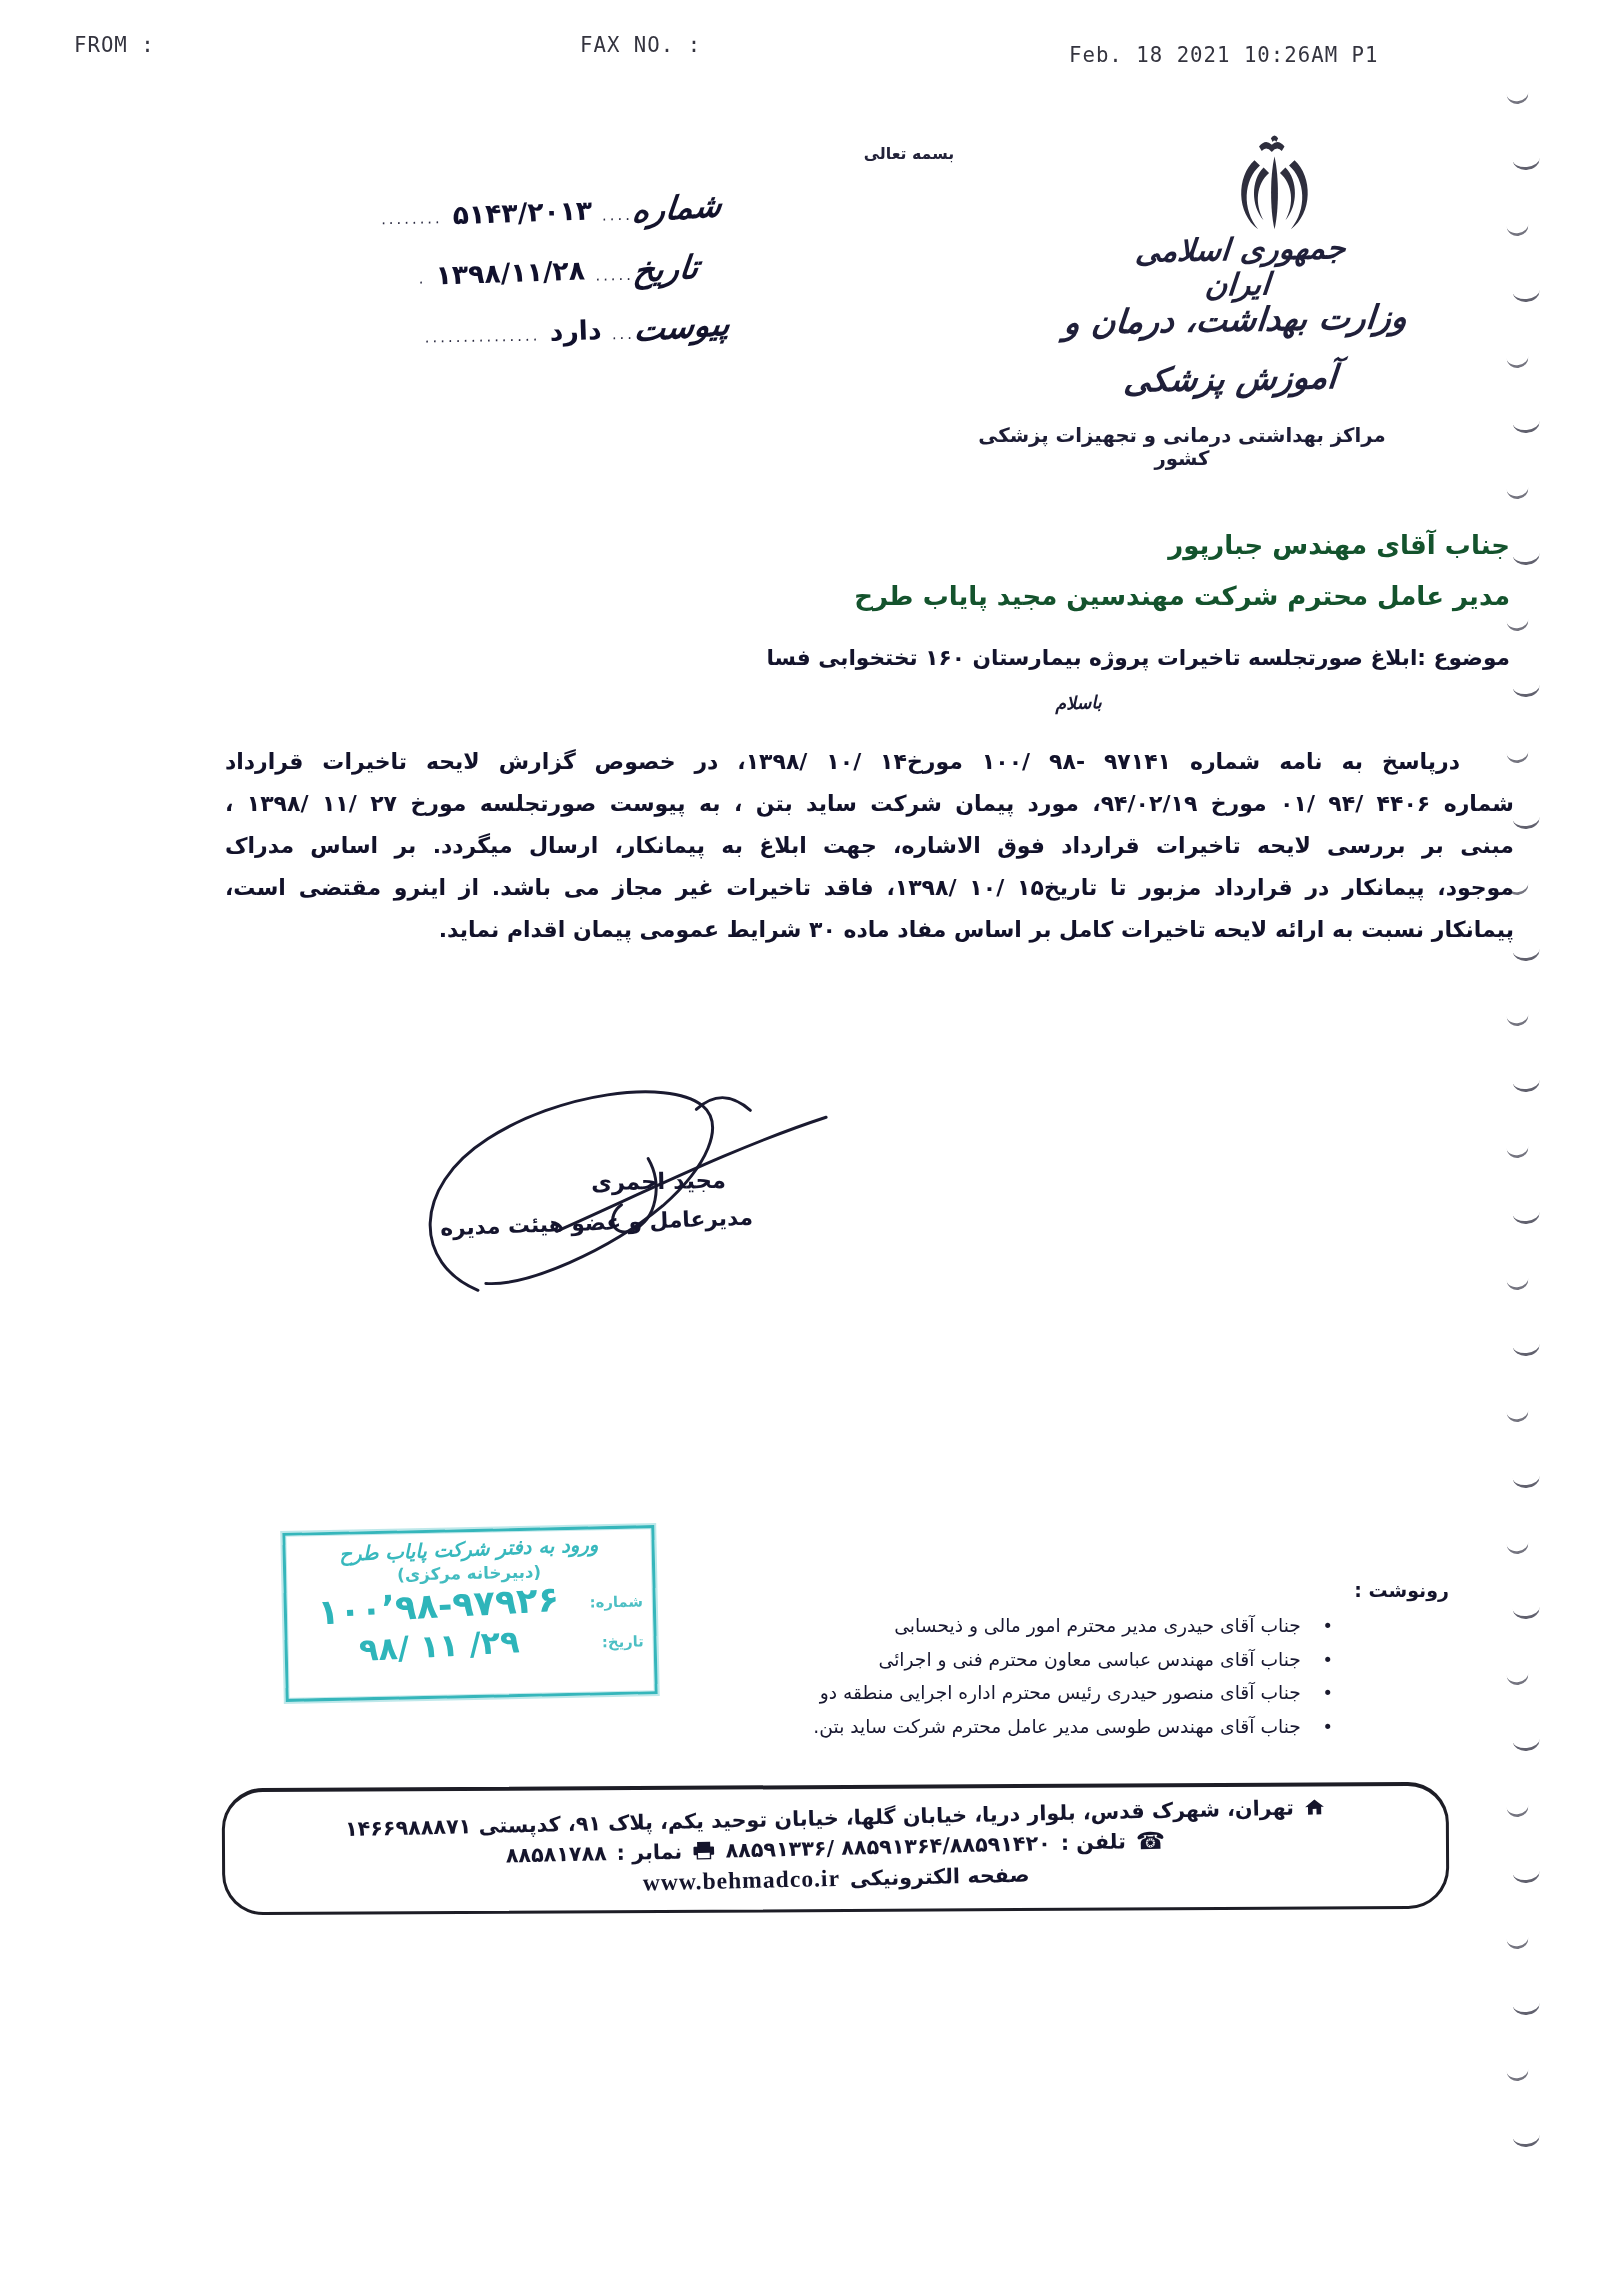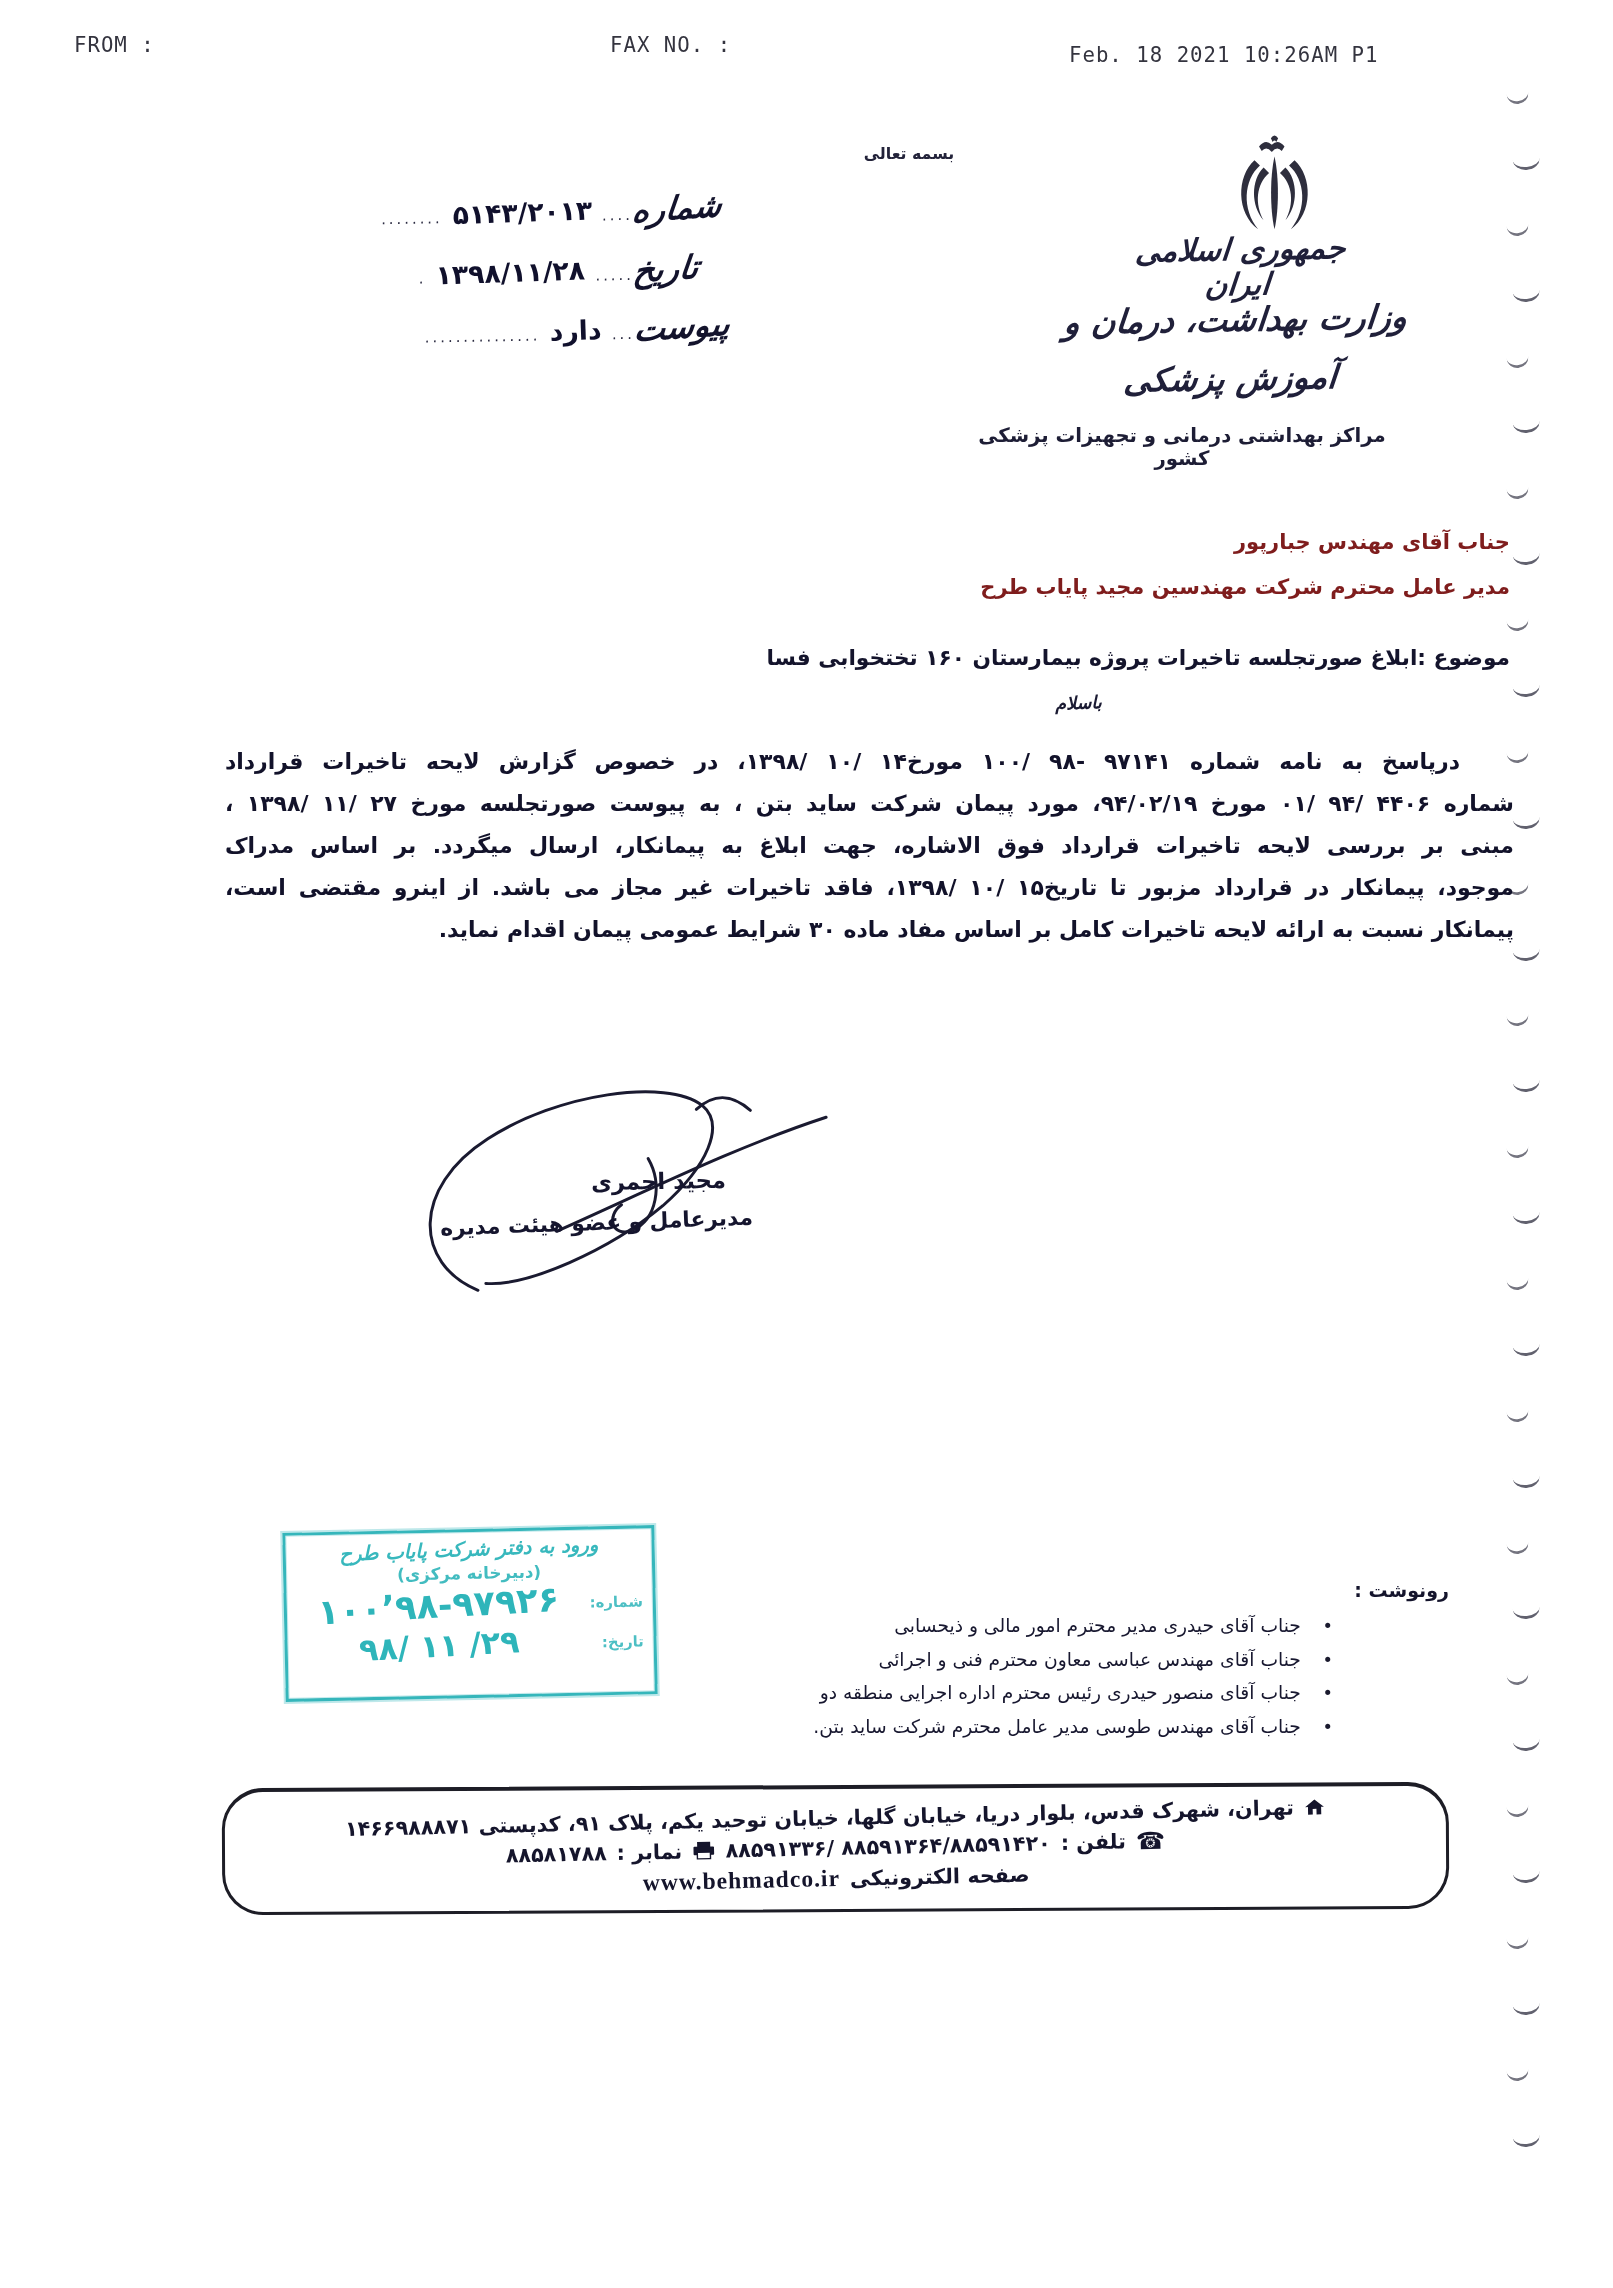--- a/index.html
+++ b/index.html
@@ -2,21 +2,21 @@
 <html lang="fa"><head>
 <meta charset="utf-8">
 <style>
   html,body{margin:0;padding:0;background:#e8e8e8;}
   .page{position:relative;width:1614px;height:2288px;background:#ffffff;overflow:hidden;
         font-family:"DejaVu Sans",sans-serif;color:#1a1a2e;}
   
   .fax-header{position:absolute;top:33px;left:0;width:100%;height:29.6px;
        font-family:"DejaVu Sans Mono",monospace;font-size:20.7px;color:#34343f;letter-spacing:1px;text-align:right;}
   .fax-from{position:absolute;left:74px;}
-  .fax-no{position:absolute;left:610px;}
+  .fax-no{position:absolute;left:580px;}
   .fax-time{position:absolute;left:1069px;margin-top:10px;}
   
   .binding-marks{position:absolute;top:91px;left:1499px;width:69px;display:flex;flex-direction:column;}
   .bmark{display:block;width:26.6px;height:9.9px;margin:0 0 53px 13.8px;
          border-bottom:3px solid #3a3a4a;border-radius:0 0 60% 60%/0 0 100% 100%;
          transform:rotate(-5deg);opacity:.8;}
   .bmark:nth-child(odd){width:21.7px;transform:rotate(-9deg);margin-left:7.9px;opacity:.7;}
   
   .bismillah{position:absolute;top:144px;left:845px;width:128px;text-align:center;
              font-size:15.8px;font-weight:bold;color:#23233a;}
@@ -31,21 +31,21 @@
   
   .ref-block{position:absolute;top:193px;left:177px;width:552px;direction:rtl;transform:rotate(-1deg);}
   .ref-row{display:flex;align-items:baseline;margin-bottom:21.7px;}
   .hand-label{font-size:32.5px;font-weight:bold;font-style:italic;color:#13132c;
               transform:skewX(-10deg) rotate(-3deg);min-width:95px;text-align:left;}
   .ref-dots{color:#2a2a40;font-size:14.8px;letter-spacing:3px;white-space:nowrap;overflow:hidden;}
   .hand-value{font-size:26.6px;font-weight:bold;color:#10102c;letter-spacing:3px;
               direction:ltr;unicode-bidi:isolate;transform:rotate(-1deg);padding:0 9.9px;}
   
   .recipient{position:absolute;top:530px;right:104px;direction:rtl;text-align:right;}
-  .recipient-line{font-size:21px;font-weight:bold;color:#7f1d1d;margin-bottom:20.7px;}
+  .recipient-line{font-size:26px;font-weight:bold;color:#14532d;margin-bottom:20.7px;}
   .subject{position:absolute;top:645px;right:104px;direction:rtl;font-size:21.7px;font-weight:bold;color:#14142c;}
   .salutation{position:absolute;top:693px;right:512px;direction:rtl;font-size:17.7px;font-weight:bold;
               font-style:italic;transform:rotate(-2deg);color:#1b1b33;}
   
   .body{position:absolute;top:741px;left:225px;right:100px;direction:rtl;}
   .body-line{font-size:22px;line-height:42px;color:#12122a;font-weight:bold;
              text-align:justify;text-align-last:justify;white-space:nowrap;}
   .body-line.indent{padding-right:54px;}
   .body-line.last{text-align-last:right;white-space:normal;}
   

